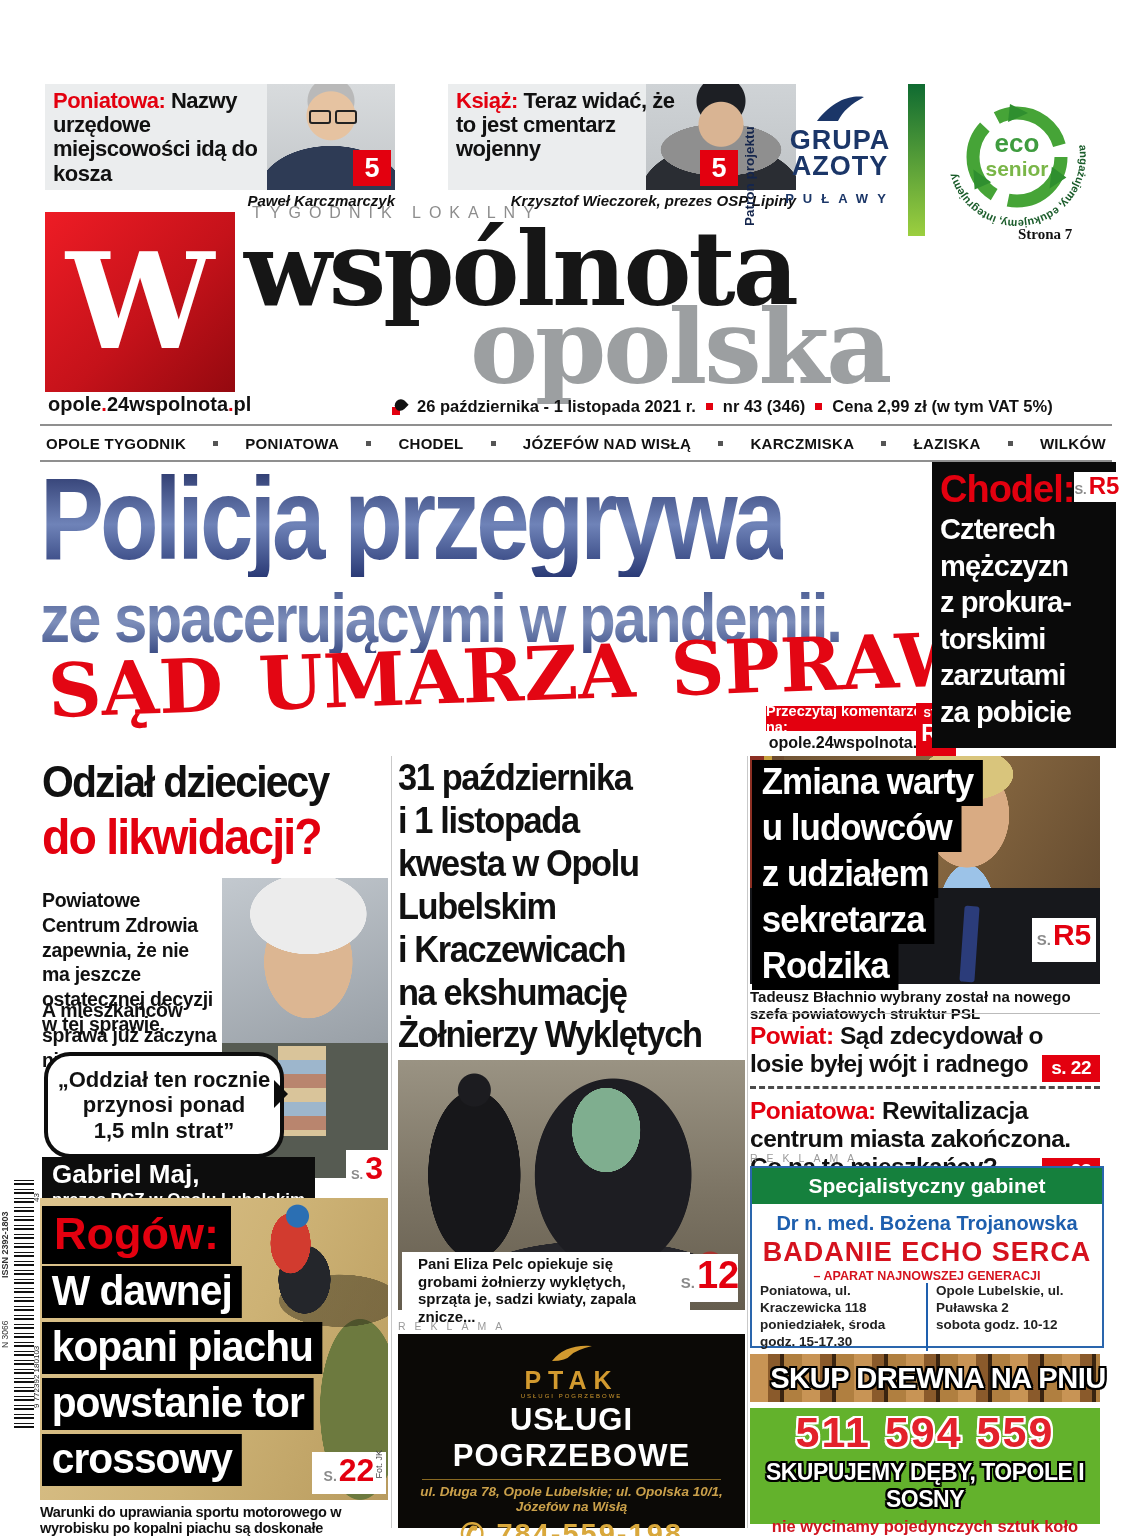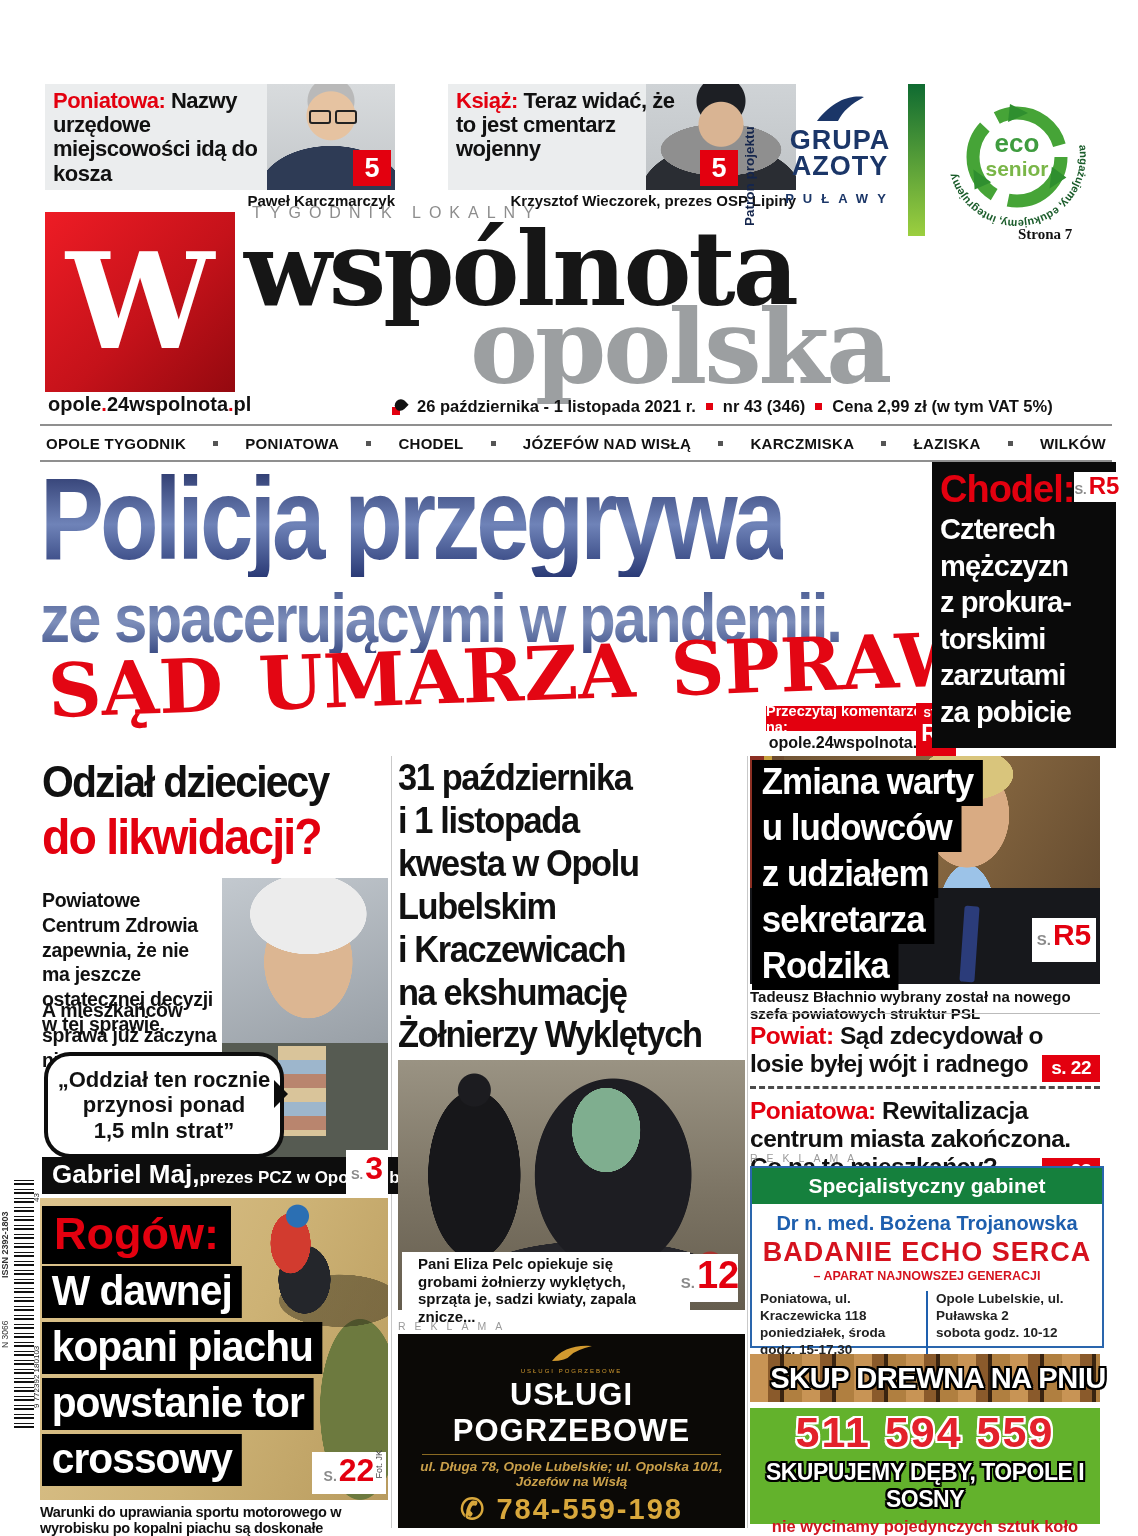--- a/index.html
+++ b/index.html
@@ -8,21 +8,21 @@
   .abs{position:absolute;}
   .b{font-weight:bold;}
   .red{color:#e3000f;}
   .sqsep{width:7px;height:7px;background:#e3000f;display:inline-block;}
   .navsep{width:5px;height:5px;background:#555;display:inline-block;}
   
   .teaser{background:#ebedee;overflow:hidden;}
   .teaser-txt{position:absolute;left:8px;top:5px;width:235px;font-size:22px;line-height:1.1;font-weight:bold;letter-spacing:-0.5px;}
   .pg5{position:absolute;width:38px;height:36px;background:#e3000f;color:#fff;font-weight:bold;
        font-size:27px;display:flex;align-items:center;justify-content:center;}
-  .tcap{font-size:15px;font-weight:bold;text-align:right;}
+  .tcap{font-size:15px;font-weight:bold;text-align:right;font-style:italic;}
   
   .wbox{background:linear-gradient(135deg,#ee1c25 0%,#c5121a 55%,#94090f 100%);
         display:flex;align-items:center;justify-content:center;}
   .wbox span{color:#fff;font-family:"DejaVu Serif",serif;font-weight:bold;font-size:132px;line-height:1;}
   .mast1{font-family:"DejaVu Serif",serif;font-weight:bold;font-size:102px;letter-spacing:-3px;color:#161616;line-height:1;}
   .mast2{font-family:"DejaVu Serif",serif;font-weight:bold;font-size:102px;letter-spacing:-3px;color:#9c9fa1;line-height:1;}
   .tagline{font-size:16px;letter-spacing:8px;color:#8d8d8d;}
   .site{font-size:20px;font-weight:bold;}
   .dateline{display:flex;align-items:center;gap:10px;font-size:16.5px;font-weight:bold;}
   
@@ -57,21 +57,21 @@
   .pbadge .pn{color:#e3000f;font-weight:bold;}
   
   .vrule{width:1px;background:#c9c9c9;}
   .ltitle1{font-size:44px;font-weight:bold;letter-spacing:-2px;transform:scaleX(0.93);transform-origin:left;white-space:nowrap;}
   .ltitle2{font-size:50px;font-weight:bold;letter-spacing:-2px;color:#e3000f;transform:scaleX(0.93);transform-origin:left;white-space:nowrap;}
   .lpara{font-size:19.5px;line-height:1.27;font-weight:bold;letter-spacing:-0.3px;}
   .bubble{background:#fff;border:4px solid #0d0d0d;border-radius:26px;display:flex;align-items:center;justify-content:center;
           text-align:center;font-size:22px;line-height:1.15;font-weight:bold;z-index:4;}
   .bubble:after{content:"";position:absolute;right:-22px;top:24px;width:0;height:0;
                 border:14px solid transparent;border-left-color:#0d0d0d;}
-  .capbar{background:#0d0d0d;color:#fff;display:inline-flex;align-items:baseline;padding:2px 10px 4px;white-space:nowrap;}
+  .capbar{background:#0d0d0d;color:#fff;display:inline-flex;align-items:baseline;padding:2px 10px 4px;white-space:nowrap;flex-direction:column;}
   .capbar .nm{font-size:26px;font-weight:bold;}
   .capbar .rs{font-size:17px;font-weight:bold;}
   .midline{display:block;font-size:37px;font-weight:bold;letter-spacing:-1.5px;line-height:1.16;
            transform:scaleX(0.93);transform-origin:left;white-space:nowrap;}
   .barline{display:inline-block;background:#000;color:#fff;font-weight:bold;padding:1px 10px 3px;
            letter-spacing:-1px;white-space:nowrap;transform:scaleX(0.97);transform-origin:left;}
   .rogpref{display:inline-block;background:#000;color:#e3000f;font-size:45px;font-weight:bold;padding:2px 12px 4px;}
   .rogline{font-size:42px;}
   .pslline{font-size:36px;}
   .photocap{font-size:15px;font-weight:bold;line-height:1.18;}
@@ -80,21 +80,21 @@
   .rteaser .badge{position:absolute;right:0;bottom:4px;background:#e3000f;color:#fff;font-size:19px;
                   font-weight:bold;padding:2px 9px 3px;}
   .dashes{border-bottom:3px dashed #4a4a4a;}
   .reklama{font-size:10.5px;letter-spacing:9px;color:#9a9a9a;}
   
   .cardio{border:2px solid #2a66ad;background:#fff;}
   .cardio .hd{background:#15803d;color:#fff;font-size:21px;font-weight:bold;text-align:center;height:36px;line-height:36px;}
   .cardio .doc{color:#1e5fae;font-size:20px;font-weight:bold;text-align:center;margin-top:8px;}
   .cardio .svc{color:#d5121e;font-size:27px;font-weight:bold;text-align:center;letter-spacing:1px;margin-top:2px;}
   .cardio .dev{color:#d5121e;font-size:12.5px;font-weight:bold;text-align:center;margin-top:1px;}
-  .cardio .addr{display:flex;margin-top:8px;font-size:13.5px;font-weight:bold;color:#222;line-height:1.25;}
+  .cardio .addr{display:flex;font-size:13.5px;font-weight:bold;color:#222;line-height:1.25;}
   .cardio .addr>div{width:50%;padding:0 8px;}
   .cardio .addr>div+div{border-left:2px solid #1e5fae;}
   .cardio .tel{text-align:center;font-size:20px;font-weight:bold;margin-top:7px;}
   
   .ptak{background:#0b0906;color:#fff;text-align:center;padding-top:8px;}
   .ptak .brand{color:#d29a2f;font-size:25px;font-weight:bold;letter-spacing:7px;line-height:1;}
   .ptak .bsub{color:#d29a2f;font-size:6px;letter-spacing:2px;}
   .ptak .ttl{color:#fff;font-size:31px;font-weight:bold;letter-spacing:1px;margin-top:3px;}
   .ptak .hr{height:1px;background:#8a6a22;width:86%;margin:5px auto 4px;}
   .ptak .addr{color:#caa04a;font-style:italic;font-size:13.5px;font-weight:bold;}
@@ -330,20 +330,21 @@
     <span class="ps" style="font-size:15px;">S.</span>
     <span class="pn" style="font-size:38px;">12</span>
   </span>
 
   <div class="abs reklama" style="left:398px;top:1320px;">REKLAMA</div>
 
   <div class="abs ptak" style="left:398px;top:1334px;width:347px;height:186px;">
     <svg width="46" height="22" viewBox="0 0 46 22">
         <path d="M3 19 Q16 2 43 4 Q27 8 22 13 Q17 19 3 19 Z" fill="#d29a2f"></path>
       </svg>
+    <div class="brand">PTAK</div>
     <div class="bsub">USŁUGI POGRZEBOWE</div>
     <div class="ttl">USŁUGI POGRZEBOWE</div>
     <div class="hr"></div>
     <div class="addr">ul. Długa 78, Opole Lubelskie; ul. Opolska 10/1, Józefów na Wisłą</div>
     <div class="tel">
       <span>✆</span>
       <span>784-559-198</span>
     </div>
     
   </div>

